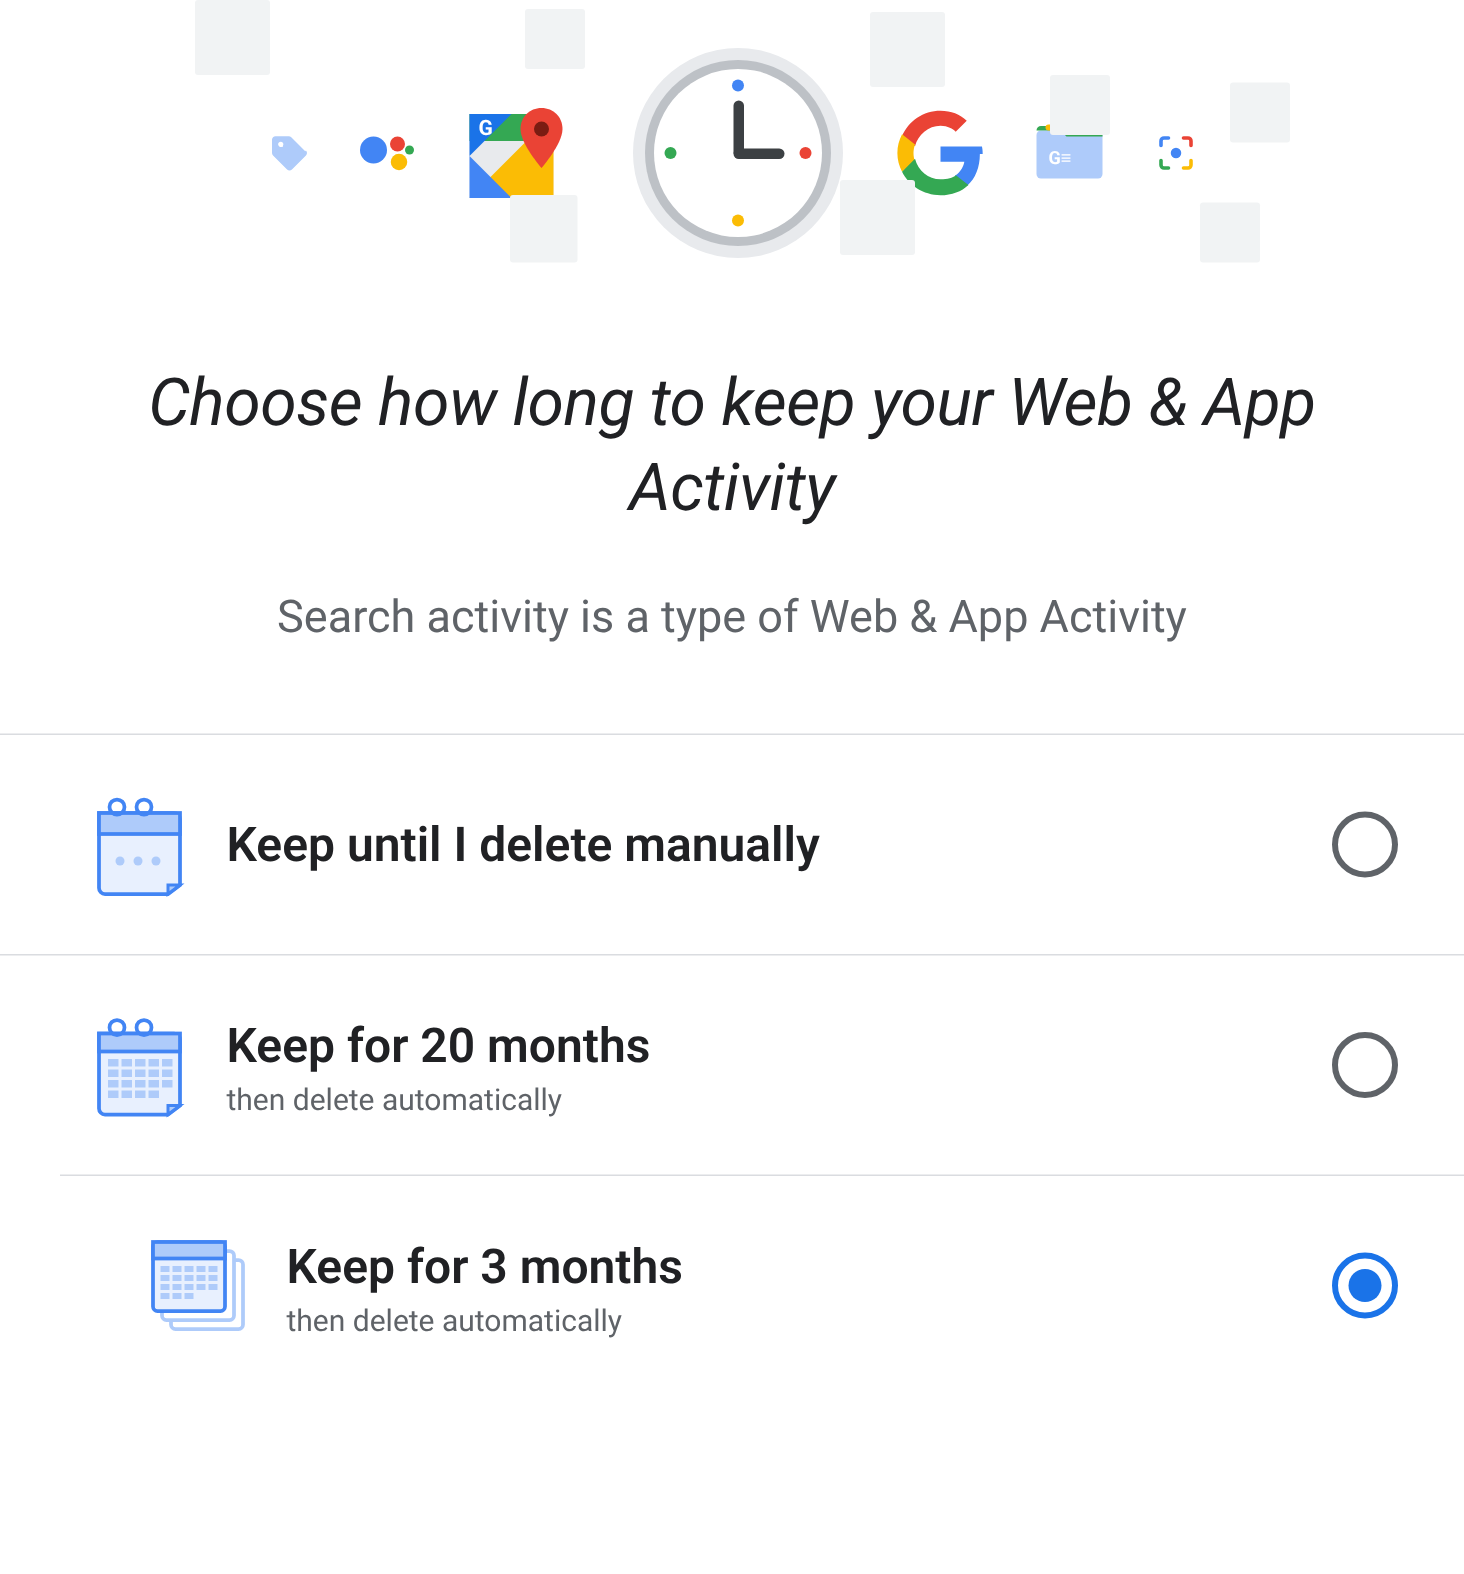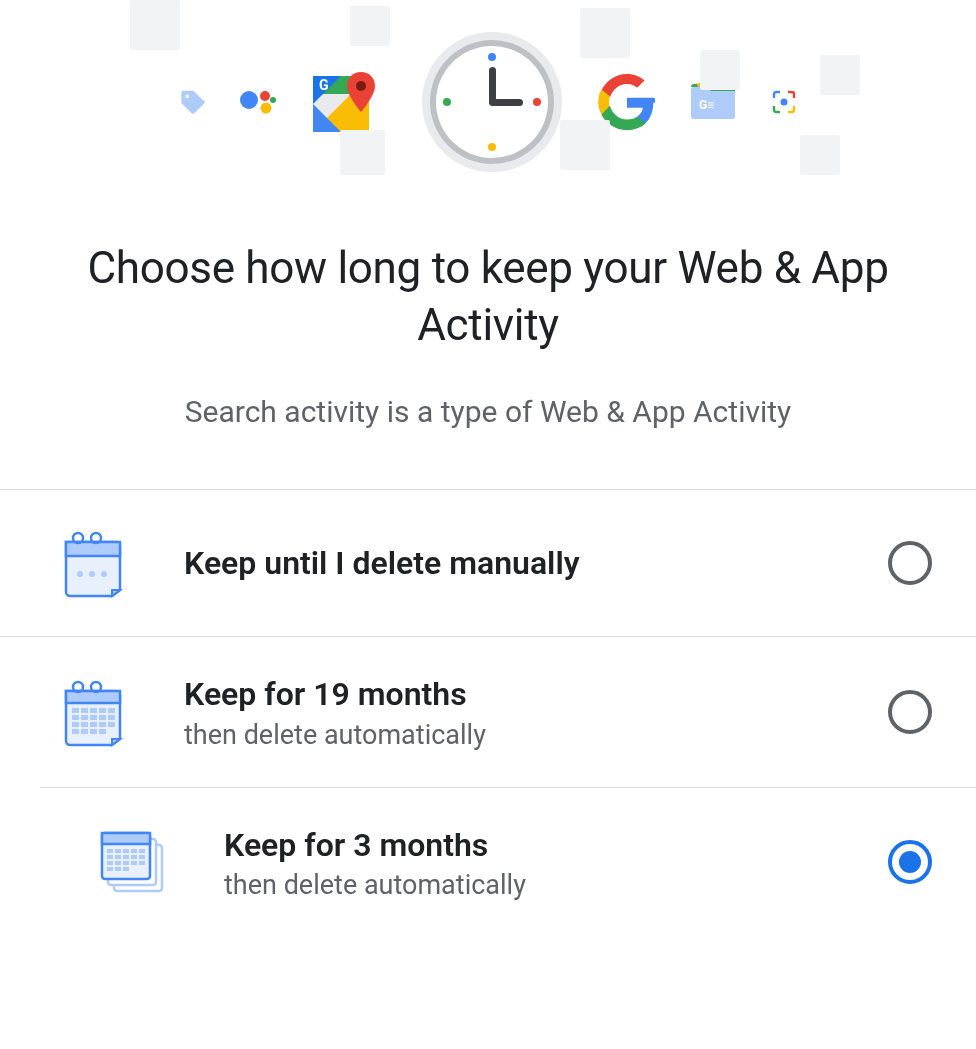--- a/index.html
+++ b/index.html
@@ -36,49 +36,50 @@
     .header-block {
       text-align: center;
       padding: 60px 40px 20px 40px;
     }
     .title {
       font-size: 44px;
       font-weight: 400;
       color: #202124;
       line-height: 1.3;
       letter-spacing: -0.3px;
+      font-style: italic;
     }
     .subtitle {
       margin-top: 40px;
       font-size: 30px;
       font-weight: 400;
       color: #5f6368;
     }
     .options {
       margin-top: 40px;
     }
     .option-row {
       display: flex;
       align-items: center;
       padding: 36px 44px 36px 56px;
       border-top: 1px solid #dadce0;
-      gap: 54px;
+      gap: 21px;
       cursor: pointer;
     }
     .option-row:last-child { border-bottom: none; margin-left: 40px; }
     .option-icon { width: 74px; height: 74px; flex-shrink:0; display:flex; align-items:center; justify-content:center;}
     .option-text { flex: 1; }
     .option-title {
       font-size: 32px;
       font-weight: 600;
       color: #202124;
       line-height: 1.35;
     }
     .option-sub {
-      font-size: 27px;
+      font-size: 20px;
       font-weight: 400;
       color: #5f6368;
       margin-top: 2px;
     }
     .radio {
       width: 44px;
       height: 44px;
       border: 4px solid #5f6368;
       border-radius: 50%;
       flex-shrink: 0;
@@ -229,21 +230,21 @@
             <rect x="52" y="47" width="7" height="5"></rect>
           <rect x="16" y="54" width="7" height="5"></rect>
             <rect x="25" y="54" width="7" height="5"></rect>
             <rect x="34" y="54" width="7" height="5"></rect>
             <rect x="43" y="54" width="7" height="5"></rect>
         </g>
         <path d="M64 64 l-8 6 v-6 z" fill="#aecbfa" stroke="#4285f4" stroke-width="2"></path>
       </svg>
     </span>
     <div class="option-text">
-      <div class="option-title">Keep for 19 months</div>
+      <div class="option-title">Keep for 20 months</div>
       <div class="option-sub">then delete automatically</div>
     </div>
     <div class="radio"></div>
   </div>
 
   <div class="option-row" style="border-bottom:none;">
     <span class="option-icon">
       <svg viewBox="0 0 74 74">
         <rect x="18" y="20" width="48" height="46" rx="3" fill="#fff" stroke="#aecbfa" stroke-width="2.5"></rect>
         <rect x="12" y="14" width="48" height="46" rx="3" fill="#fff" stroke="#aecbfa" stroke-width="2.5"></rect>

